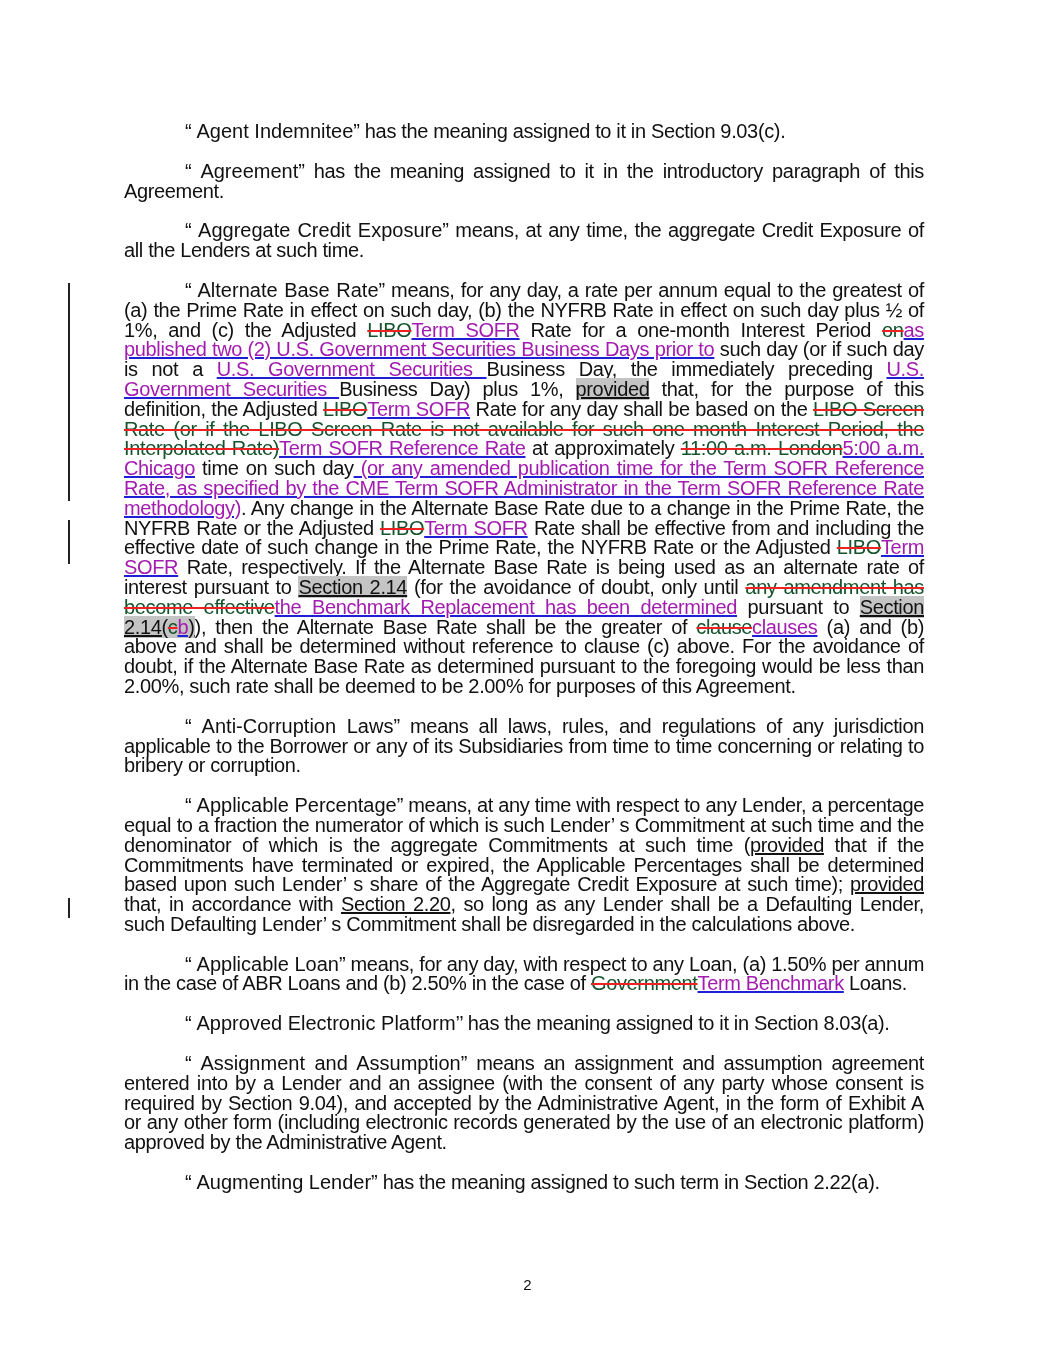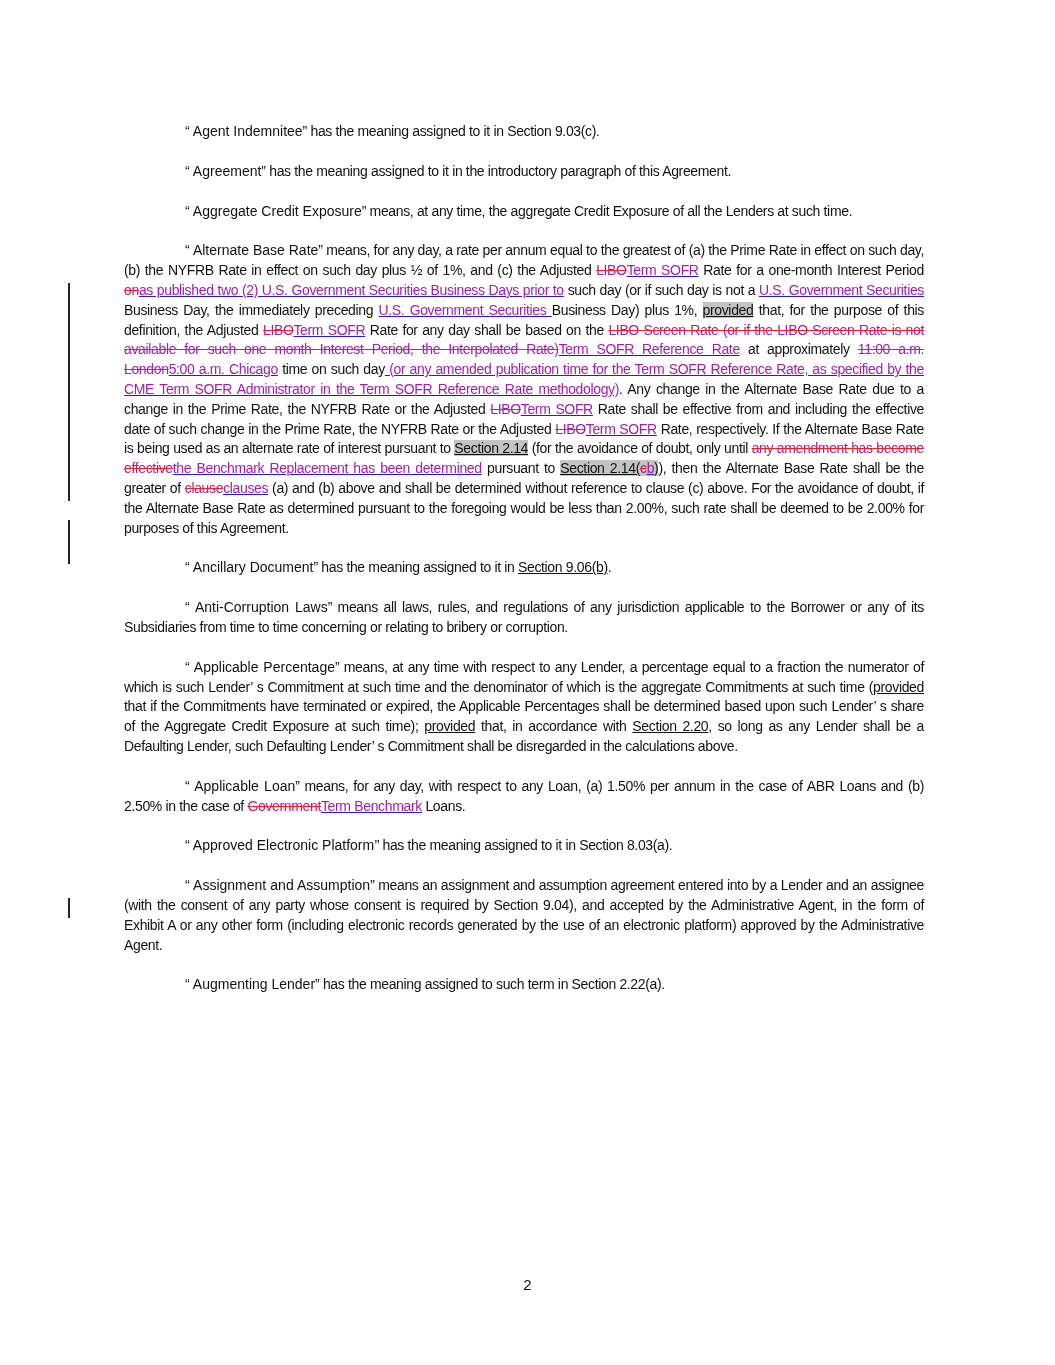--- a/index.html
+++ b/index.html
@@ -1,39 +1,38 @@
 <!DOCTYPE html>
 <html><head>
 <meta charset="utf-8">
 <style>
   html, body { margin: 0; padding: 0; background: #ffffff; }
   body { width: 1055px; height: 1365px; position: relative; overflow: hidden;
          font-family: "Liberation Sans", sans-serif; color: #111; }
   .page { position: absolute; left: 124px; top: 122px; width: 800px;
-          font-size: 14px; line-height: 19.8px; letter-spacing: -0.35px; }
+          font-size: 20px; line-height: 19.8px; letter-spacing: -0.35px; }
   .para { text-align: justify; margin: 0 0 20px 0; }
   .para .lead { display: inline-block; width: 61px; }
   .term { letter-spacing: 0; }
   .ins { color: #a21caf; text-decoration: underline; text-decoration-color: #1f1fd6; }
-  .del { color: #a21caf; text-decoration: line-through; text-decoration-color: #ee2222; }
+  .del { color: #14532d; text-decoration: line-through; text-decoration-color: #ee2222; }
   .ul { text-decoration: underline; }
   .hl { background: #c4c4c4; }
   .changebar { position: absolute; left: 68px; width: 1.5px; background: #222; }
   .pageno { position: absolute; left: 0; width: 1055px; top: 1276px; text-align: center;
             font-size: 15px; }
 </style>
 </head>
 <body>
 
 <div class="page" id="doc">
     <p class="para"><span class="lead"></span>“ <span class="term">Agent Indemnitee</span>”<span> has the meaning assigned to it in Section 9.03(c).</span></p>
     <p class="para"><span class="lead"></span>“ <span class="term">Agreement</span>”<span> has the meaning assigned to it in the introductory paragraph of this Agreement.</span></p>
     <p class="para"><span class="lead"></span>“ <span class="term">Aggregate Credit Exposure</span>”<span> means, at any time, the aggregate Credit Exposure of all the Lenders at such time.</span></p>
     <p class="para"><span class="lead"></span>“ <span class="term">Alternate Base Rate</span>”<span> means, for any day, a rate per annum equal to the greatest of (a) the Prime Rate in effect on such day, (b) the NYFRB Rate in effect on such day plus ½ of 1%, and (c) the Adjusted </span><span class="del">LIBO</span><span class="ins">Term SOFR</span><span> Rate for a one-month Interest Period </span><span class="del">on</span><span class="ins">as published two (2) U.S. Government Securities Business Days prior to</span><span> such day (or if such day is not a </span><span class="ins">U.S. Government Securities </span><span>Business Day, the immediately preceding </span><span class="ins">U.S. Government Securities </span><span>Business Day) plus 1%, </span><span class="ul hl">provided</span><span> that, for the purpose of this definition, the Adjusted </span><span class="del">LIBO</span><span class="ins">Term SOFR</span><span> Rate for any day shall be based on the </span><span class="del">LIBO Screen Rate (or if the LIBO Screen Rate is not available for such one month Interest Period, the Interpolated Rate)</span><span class="ins">Term SOFR Reference Rate</span><span> at approximately </span><span class="del">11:00 a.m. London</span><span class="ins">5:00 a.m. Chicago</span><span> time on such day</span><span class="ins"> (or any amended publication time for the Term SOFR Reference Rate, as specified by the CME Term SOFR Administrator in the Term SOFR Reference Rate methodology)</span><span>.  Any change in the Alternate Base Rate due to a change in the Prime Rate, the NYFRB Rate or the Adjusted </span><span class="del">LIBO</span><span class="ins">Term SOFR</span><span> Rate shall be effective from and including the effective date of such change in the Prime Rate, the NYFRB Rate or the Adjusted </span><span class="del">LIBO</span><span class="ins">Term SOFR</span><span> Rate, respectively.  If the Alternate Base Rate is being used as an alternate rate of interest pursuant to </span><span class="ul hl">Section 2.14</span><span> (for the avoidance of doubt, only until </span><span class="del">any amendment has become effective</span><span class="ins">the Benchmark Replacement has been determined</span><span> pursuant to </span><span class="ul hl">Section 2.14(</span><span class="del hl">c</span><span class="ins hl">b</span><span class="ul hl">)</span><span>), then the Alternate Base Rate shall be the greater of </span><span class="del">clause</span><span class="ins">clauses</span><span> (a) and (b) above and shall be determined without reference to clause (c) above.  For the avoidance of doubt, if the Alternate Base Rate as determined pursuant to the foregoing would be less than 2.00%, such rate shall be deemed to be 2.00% for purposes of this Agreement.</span></p>
-    <p class="para"><span class="lead"></span>“ <span class="term">Ancillary Document</span>”<span> has the meaning assigned to it in </span><span class="ul">Section 9.06(b)</span><span>.</span></p>
     <p class="para"><span class="lead"></span>“ <span class="term">Anti-Corruption Laws</span>”<span> means all laws, rules, and regulations of any jurisdiction applicable to the Borrower or any of its Subsidiaries from time to time concerning or relating to bribery or corruption.</span></p>
     <p class="para"><span class="lead"></span>“ <span class="term">Applicable Percentage</span>”<span> means, at any time with respect to any Lender, a percentage equal to a fraction the numerator of which is such Lender’ s Commitment at such time and the denominator of which is the aggregate Commitments at such time (</span><span class="ul">provided</span><span> that if the Commitments have terminated or expired, the Applicable Percentages shall be determined based upon such Lender’ s share of the Aggregate Credit Exposure at such time); </span><span class="ul">provided</span><span> that, in accordance with </span><span class="ul">Section 2.20</span><span>, so long as any Lender shall be a Defaulting Lender, such Defaulting Lender’ s Commitment shall be disregarded in the calculations above.</span></p>
     <p class="para"><span class="lead"></span>“ <span class="term">Applicable Loan</span>”<span> means, for any day, with respect to any Loan, (a) 1.50% per annum in the case of ABR Loans and (b) 2.50% in the case of </span><span class="del">Government</span><span class="ins">Term Benchmark</span><span> Loans.</span></p>
     <p class="para"><span class="lead"></span>“ <span class="term">Approved Electronic Platform</span>’’<span> has the meaning assigned to it in Section 8.03(a).</span></p>
     <p class="para"><span class="lead"></span>“ <span class="term">Assignment and Assumption</span>”<span> means an assignment and assumption agreement entered into by a Lender and an assignee (with the consent of any party whose consent is required by Section 9.04), and accepted by the Administrative Agent, in the form of Exhibit A or any other form (including electronic records generated by the use of an electronic platform) approved by the Administrative Agent.</span></p>
     <p class="para"><span class="lead"></span>“ <span class="term">Augmenting Lender</span>”<span> has the meaning assigned to such term in Section 2.22(a).</span></p>
   </div>
 
 <div id="bars">
     <div class="changebar" style="top: 283px; height: 218px;"></div>

